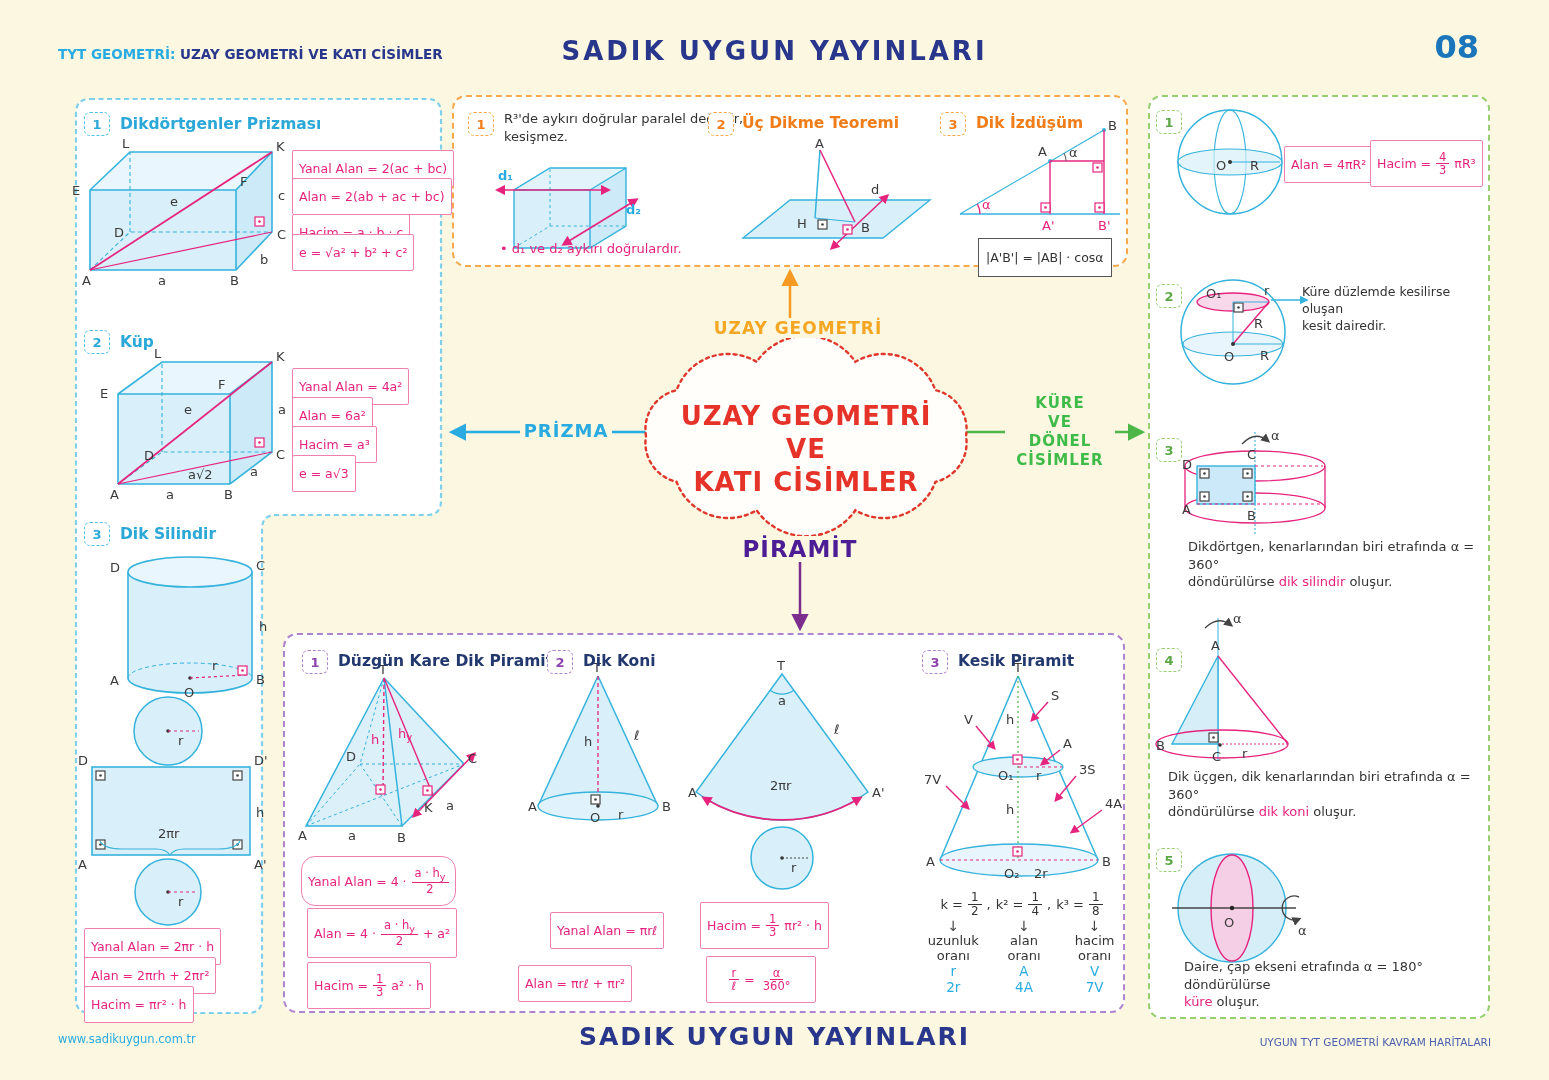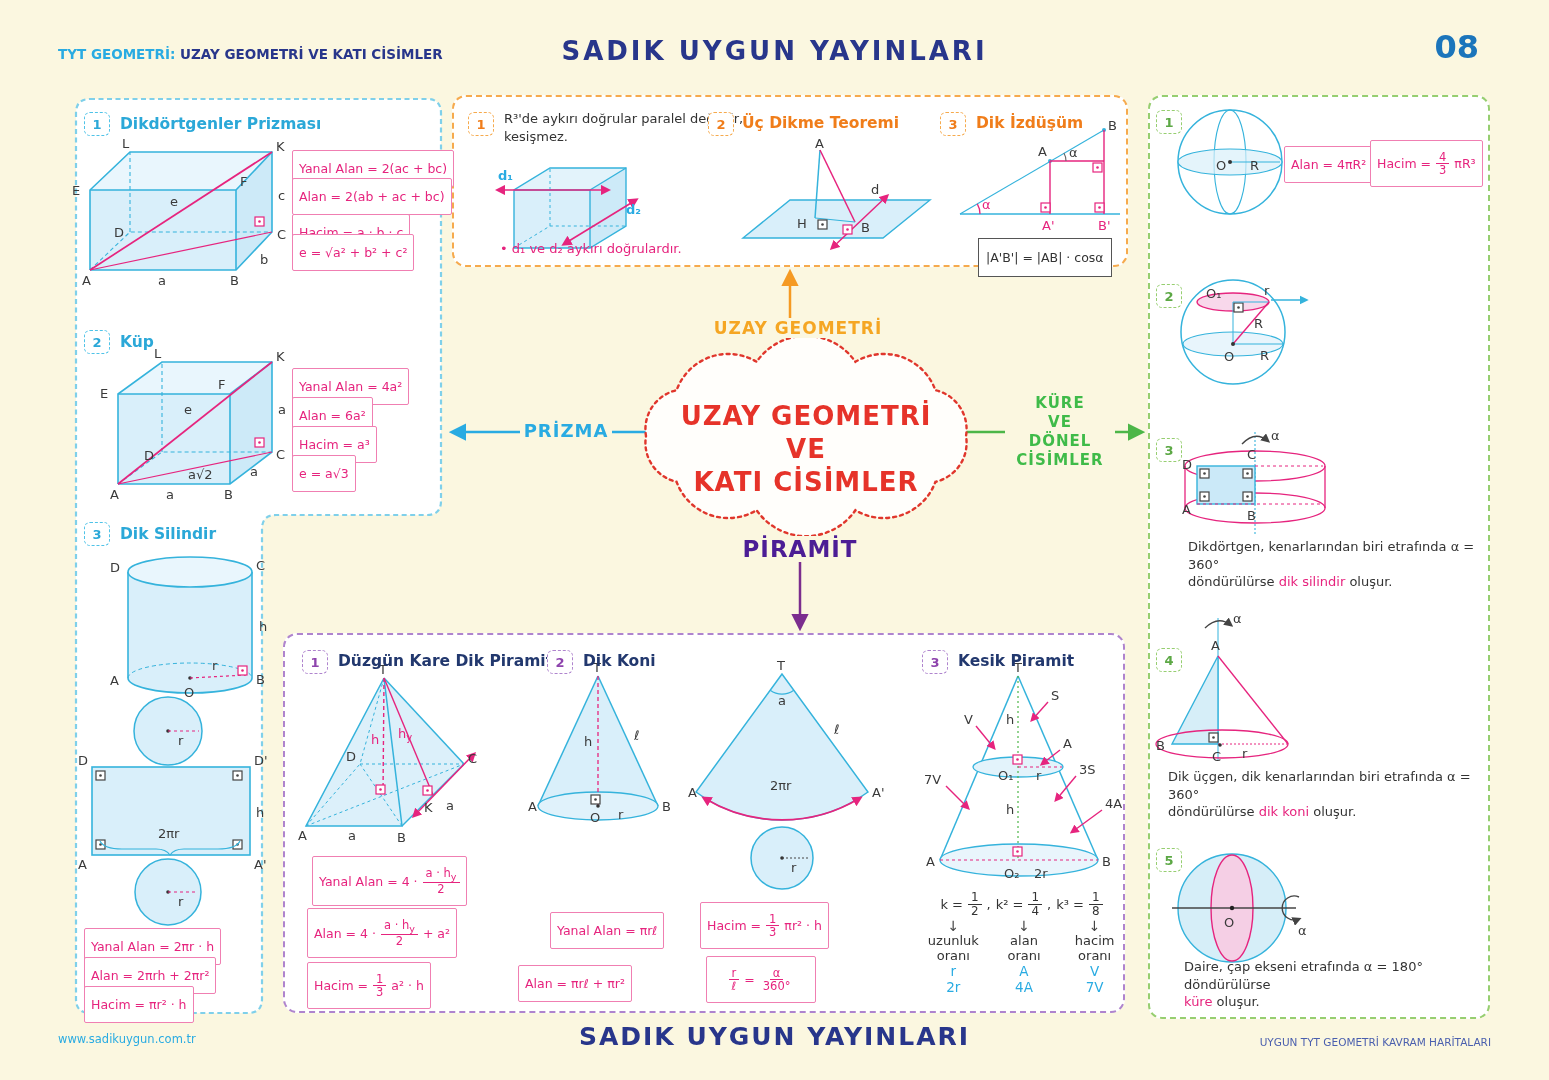--- a/index.html
+++ b/index.html
@@ -467,21 +467,21 @@
   <div class="stitle tc-orange" style="left:976px;top:114px;">Dik İzdüşüm</div>
   <div class="dbox" style="left:978px;top:238px;">|A'B'| = |AB| · cosα</div>
 
   <div class="badge" style="left:302px;top:650px;border-color:#AF84CE;color:#8E44AD;">1</div>
   <div class="stitle tc-navy" style="left:338px;top:652px;">Düzgün Kare Dik Piramit</div>
   <div class="badge" style="left:547px;top:650px;border-color:#AF84CE;color:#8E44AD;">2</div>
   <div class="stitle tc-navy" style="left:583px;top:652px;">Dik Koni</div>
   <div class="badge" style="left:922px;top:650px;border-color:#AF84CE;color:#8E44AD;">3</div>
   <div class="stitle tc-navy" style="left:958px;top:652px;">Kesik Piramit</div>
 
-  <div class="fbox" style="left:312px;top:856px;">
+  <div class="fbox" style="left:301px;top:856px;border-radius:14px;">
     <span>Yanal Alan = 4 ·</span>
     <span class="frac">
       <span class="num"><span>a · h</span><sub>y</sub></span>
       <span class="den">2</span>
     </span>
   </div>
   <div class="fbox" style="left:307px;top:908px;">
     <span>Alan = 4 ·</span>
     <span class="frac">
       <span class="num"><span>a · h</span><sub>y</sub></span>
@@ -577,20 +577,24 @@
   <div class="fbox" style="left:1370px;top:140px;">
     <span>Hacim =</span>
     <span class="frac">
         <span class="num">4</span>
         <span class="den">3</span>
       </span>
     <span>πR³</span>
   </div>
 
   <div class="badge" style="left:1156px;top:284px;border-color:#96CE70;color:#5CA845;">2</div>
+  <div class="txt" style="left:1302px;top:284px;width:186px;font-size:12.5px;">
+    <div>Küre düzlemde kesilirse oluşan</div>
+    <div>kesit dairedir.</div>
+  </div>
 
   <div class="badge" style="left:1156px;top:438px;border-color:#96CE70;color:#5CA845;">3</div>
   <div class="txt" style="left:1188px;top:538px;width:300px;">
     <div>Dikdörtgen, kenarlarından biri etrafında α = 360°</div>
     <div><span>döndürülürse</span> <span class="mag">dik silindir</span> <span>oluşur.</span></div>
   </div>
 
   <div class="badge" style="left:1156px;top:648px;border-color:#96CE70;color:#5CA845;">4</div>
   <div class="txt" style="left:1168px;top:768px;width:310px;">
     <div>Dik üçgen, dik kenarlarından biri etrafında α = 360°</div>

